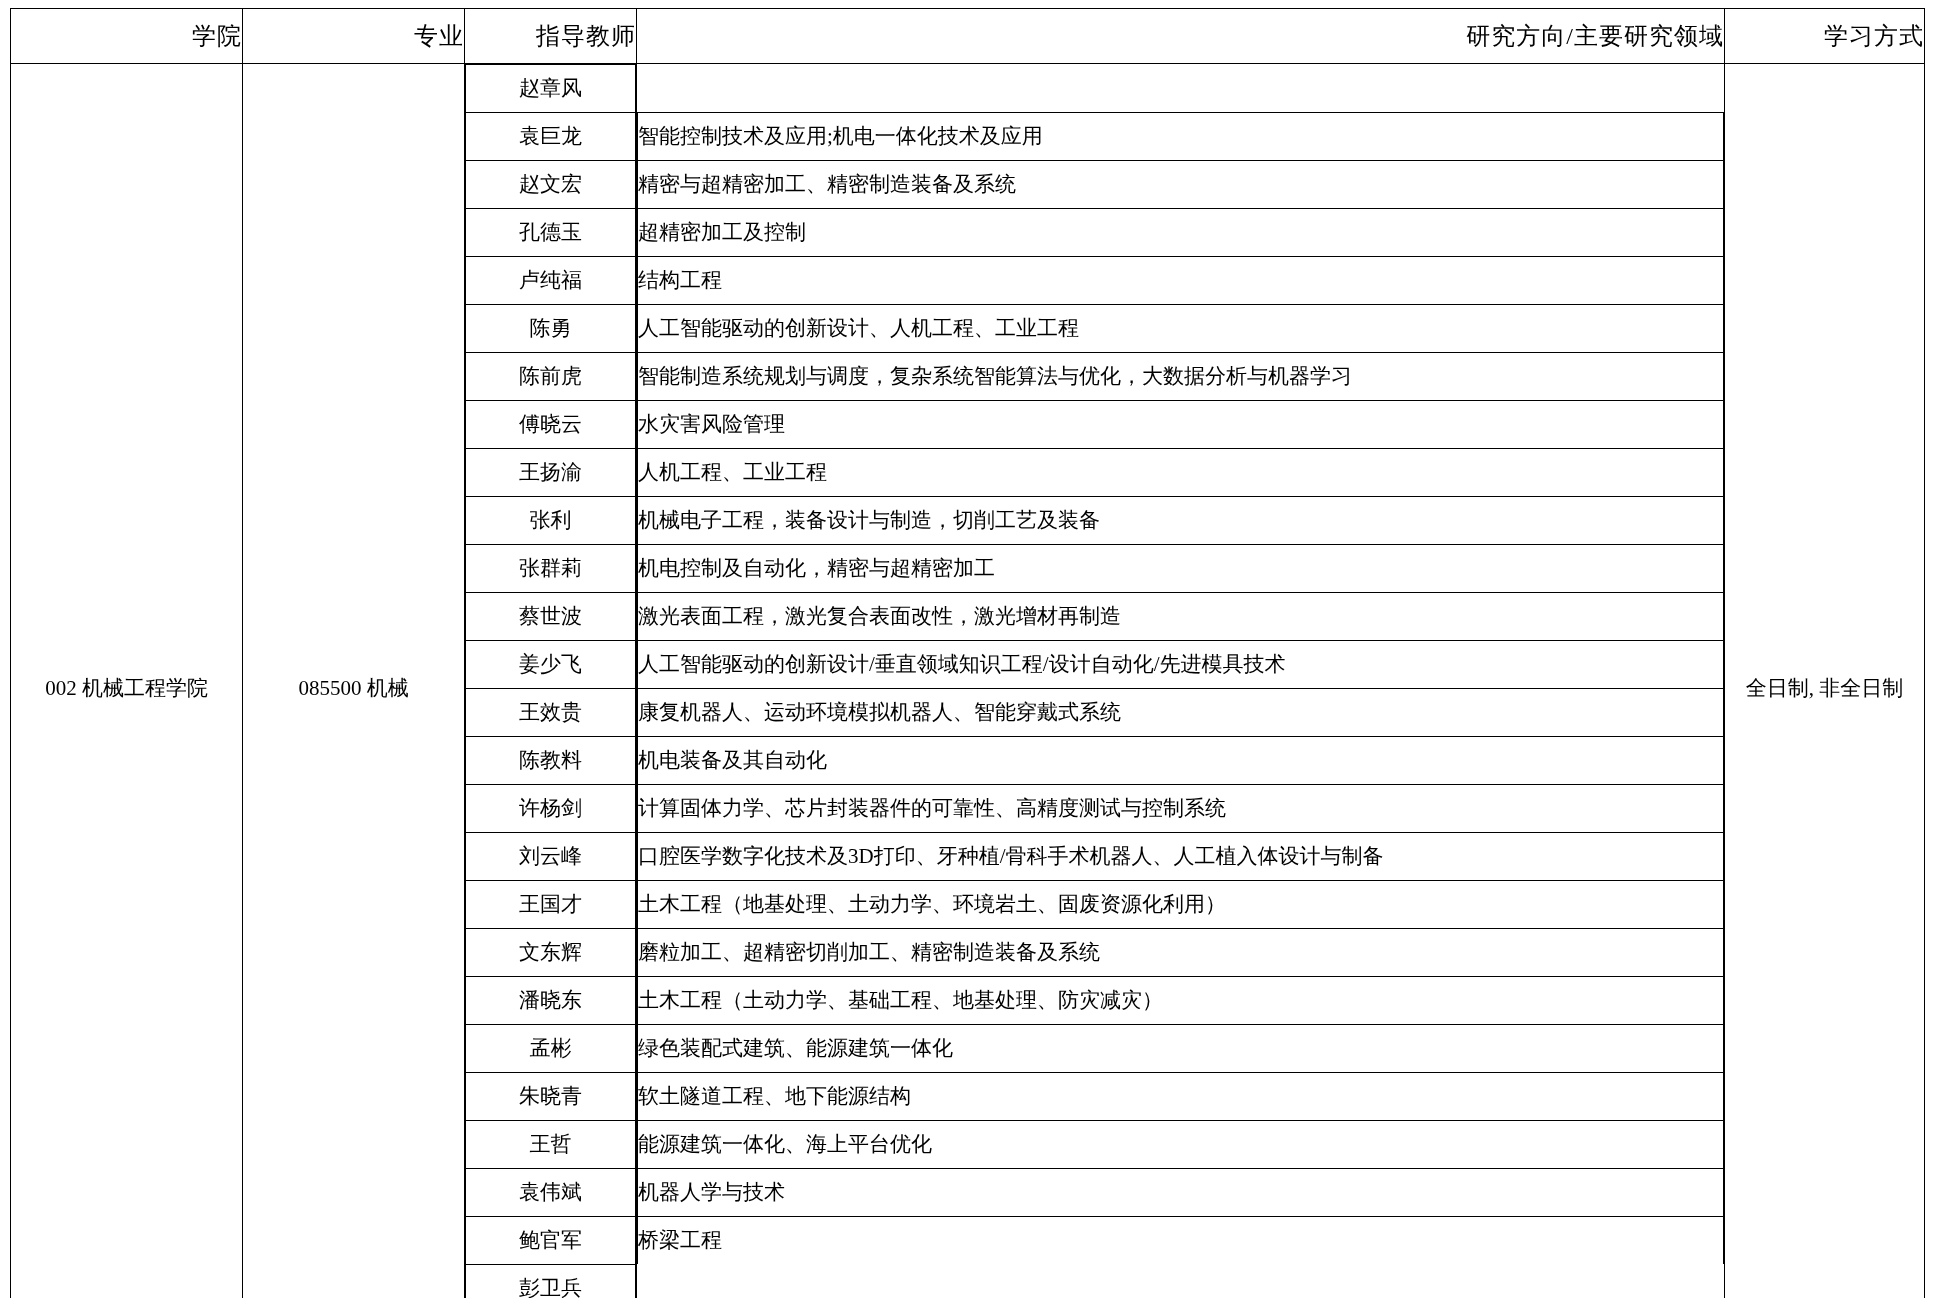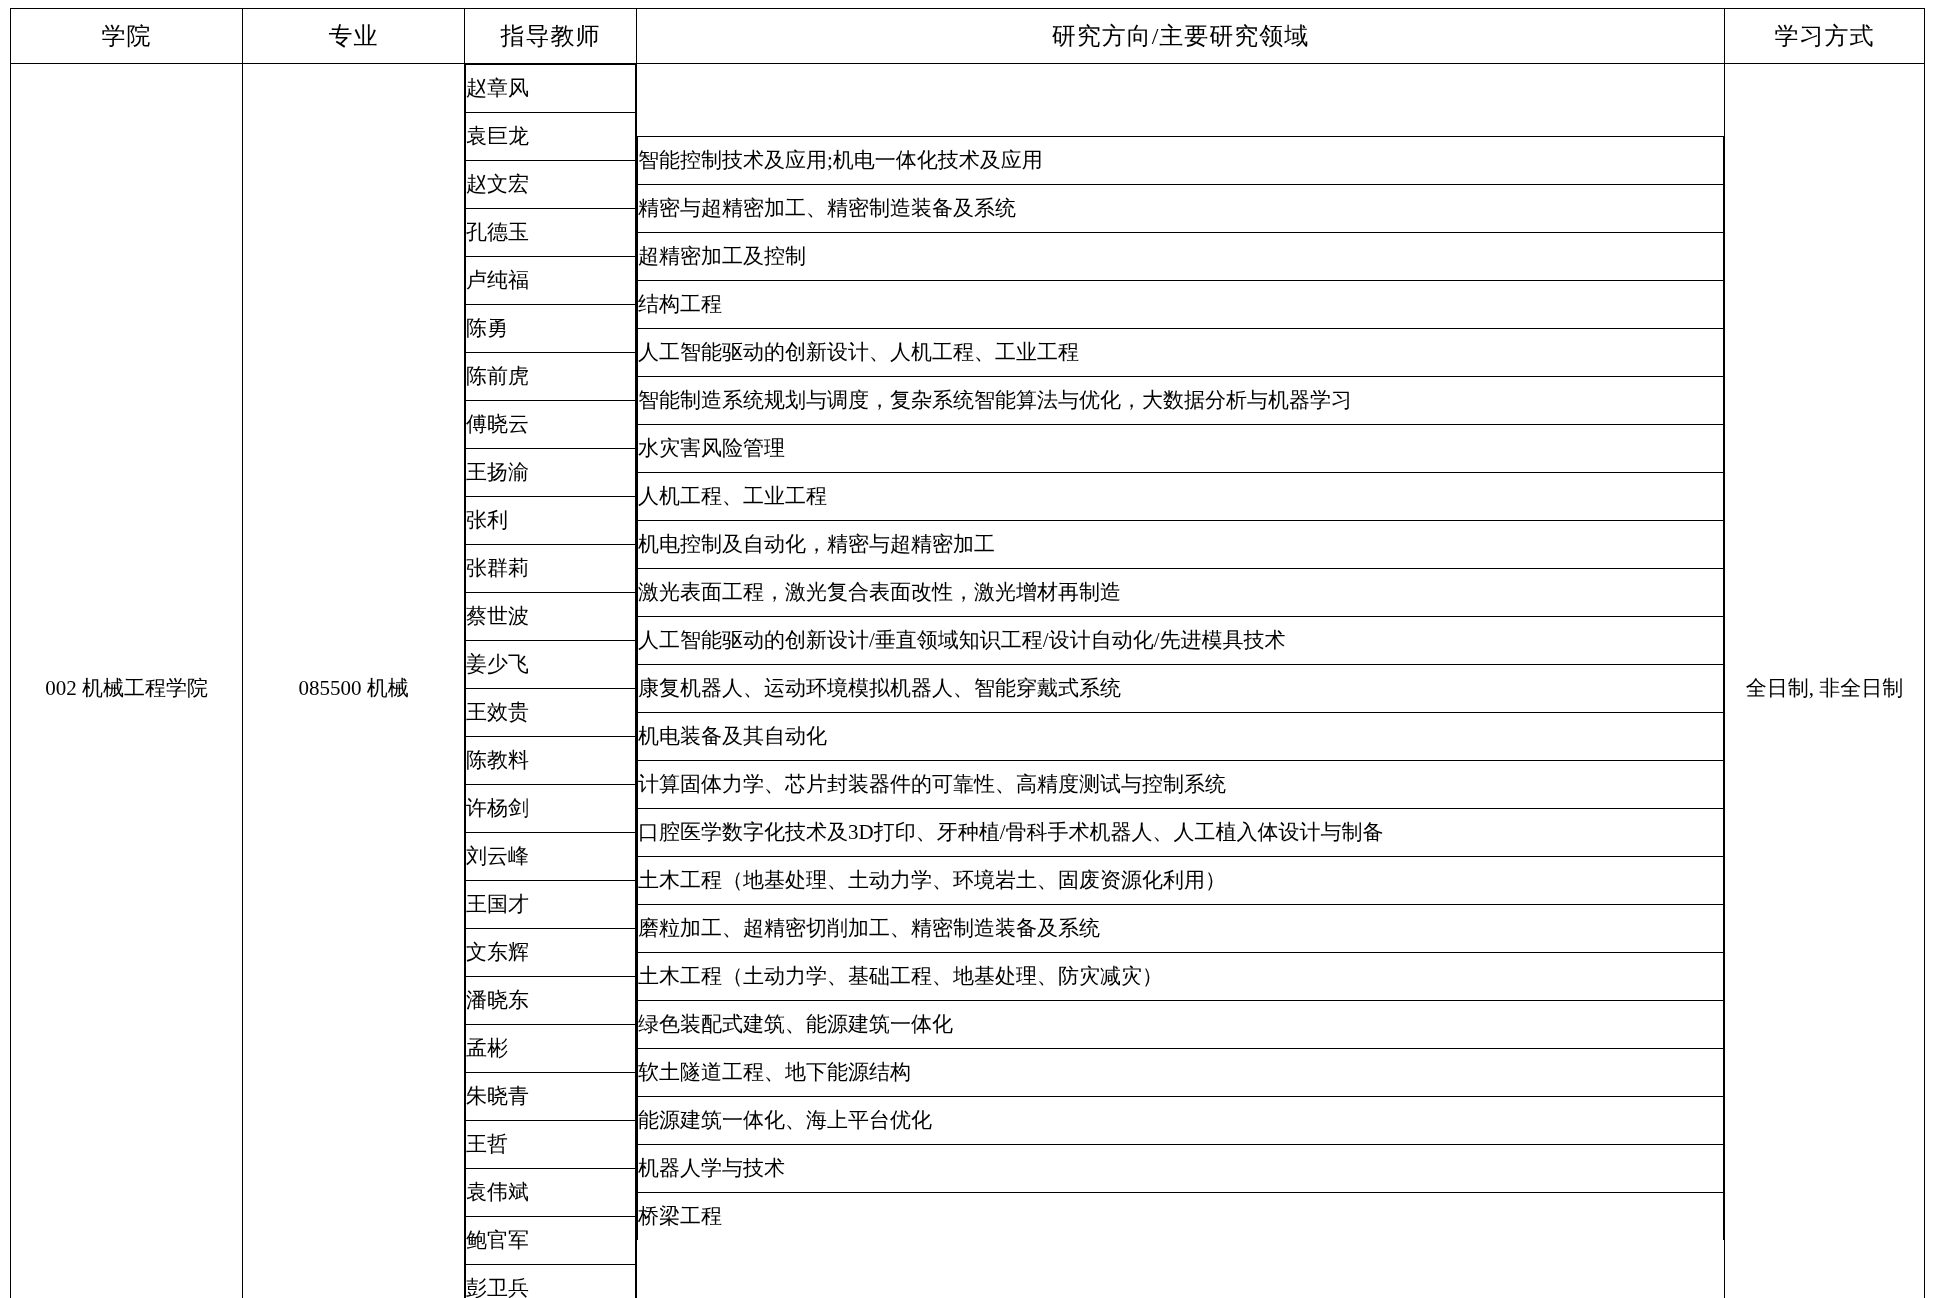--- a/index.html
+++ b/index.html
@@ -26,35 +26,36 @@
   }
   table.grid td, table.grid th {
     border: 1px solid #000000;
     padding: 0;
     vertical-align: middle;
   }
   thead th {
     height: 54px;
     font-weight: normal;
     font-size: 24px;
-    text-align: center;
+    text-align: right;
     letter-spacing: 1px;
   }
   td.college, td.major, td.mode {
     text-align: center;
     font-size: 21px;
     vertical-align: middle;
   }
   td.teacher {
     font-size: 21px;
     padding-left: 12px;
     height: 47px;
     line-height: 47px;
     white-space: nowrap;
     overflow: hidden;
+    text-align: center;
   }
   td.field {
     font-size: 21px;
     padding-left: 12px;
     height: 47px;
     line-height: 47px;
     white-space: nowrap;
     overflow: hidden;
     margin-left: 36px;
   }
@@ -209,20 +210,23 @@
                 <tr>
                   <td class="field">智能制造系统规划与调度，复杂系统智能算法与优化，大数据分析与机器学习</td>
                 </tr>
                 <tr>
                   <td class="field">水灾害风险管理</td>
                 </tr>
                 <tr>
                   <td class="field">人机工程、工业工程</td>
                 </tr>
                 <tr>
+                  <td class="field">机械电子工程，装备设计与制造，切削工艺及装备</td>
+                </tr>
+                <tr>
                   <td class="field">机电控制及自动化，精密与超精密加工</td>
                 </tr>
                 <tr>
                   <td class="field">激光表面工程，激光复合表面改性，激光增材再制造</td>
                 </tr>
                 <tr>
                   <td class="field">人工智能驱动的创新设计/垂直领域知识工程/设计自动化/先进模具技术</td>
                 </tr>
                 <tr>
                   <td class="field">康复机器人、运动环境模拟机器人、智能穿戴式系统</td>

